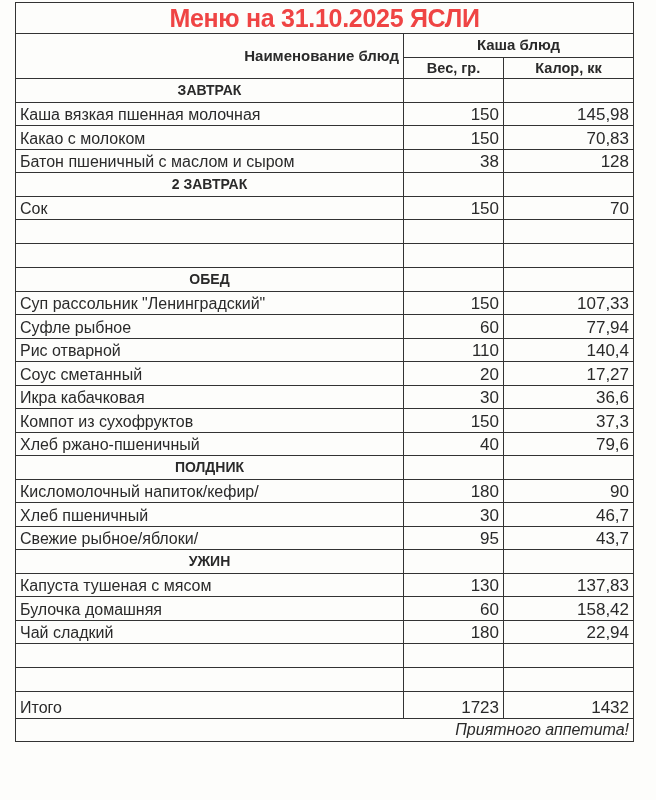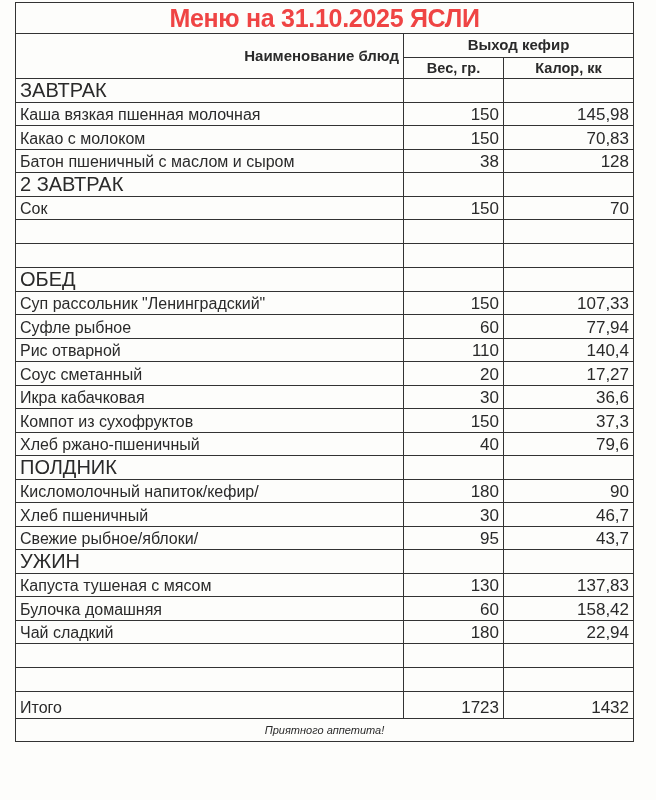--- a/index.html
+++ b/index.html
@@ -6,44 +6,44 @@
   body { width:656px; height:800px; position:relative; overflow:hidden;
          font-family:"Liberation Sans", "DejaVu Sans", sans-serif; color:#2a2a2a; }
   .sheet { position:absolute; left:15px; top:2px; width:618px; }
   table { border-collapse:collapse; width:618px; table-layout:fixed; }
   td { border:1.5px solid #333; padding:0 4px; height:22.5px; font-size:16px; line-height:20px; overflow:hidden; white-space:nowrap; }
   col.c1 { width:388px; } col.c2 { width:100px; } col.c3 { width:130px; }
   .title { text-align:center; font-size:25px; font-weight:bold; height:30px; color:#ef4444; letter-spacing:-0.3px; }
   .hdr { text-align:center; font-weight:bold; font-size:15px; }
   .hdr-main { text-align:right; font-weight:bold; font-size:15px; height:44px; }
   .sub { font-weight:bold; font-size:14.5px; text-align:center; height:20px; }
-  .section { font-weight:normal; font-size:20px; }
+  .section { text-align:center; font-weight:bold; font-size:14px; }
   .num { text-align:right; font-size:17px; vertical-align:bottom; }
   .name { vertical-align:bottom; font-size:16px; }
   .blank td { height:23px; }
   .total td { height:26px;margin-left:44px; }
-  .footer { text-align:center; font-style:italic; font-size:11px; height:22px; }
+  .footer { text-align:right; font-style:italic; font-size:16px; height:22px; }
 </style>
 </head>
 <body>
 
 <div class="sheet">
   <table>
     <colgroup>
         <col class="c1">
         <col class="c2">
         <col class="c3">
       </colgroup>
     <thead>
       <tr>
         <td colspan="3" class="title">Меню на 31.10.2025 ЯСЛИ</td>
       </tr>
       <tr>
         <td rowspan="2" class="hdr-main">Наименование блюд</td>
-        <td colspan="2" class="hdr">Выход кефир</td>
+        <td colspan="2" class="hdr">Каша блюд</td>
       </tr>
       <tr>
         <td class="sub">Вес, гр.</td>
         <td class="sub">Калор, кк</td>
       </tr>
     </thead>
     <tbody id="menu-body">
         <tr>
           <td class="section">ЗАВТРАК</td>
           <td></td>

